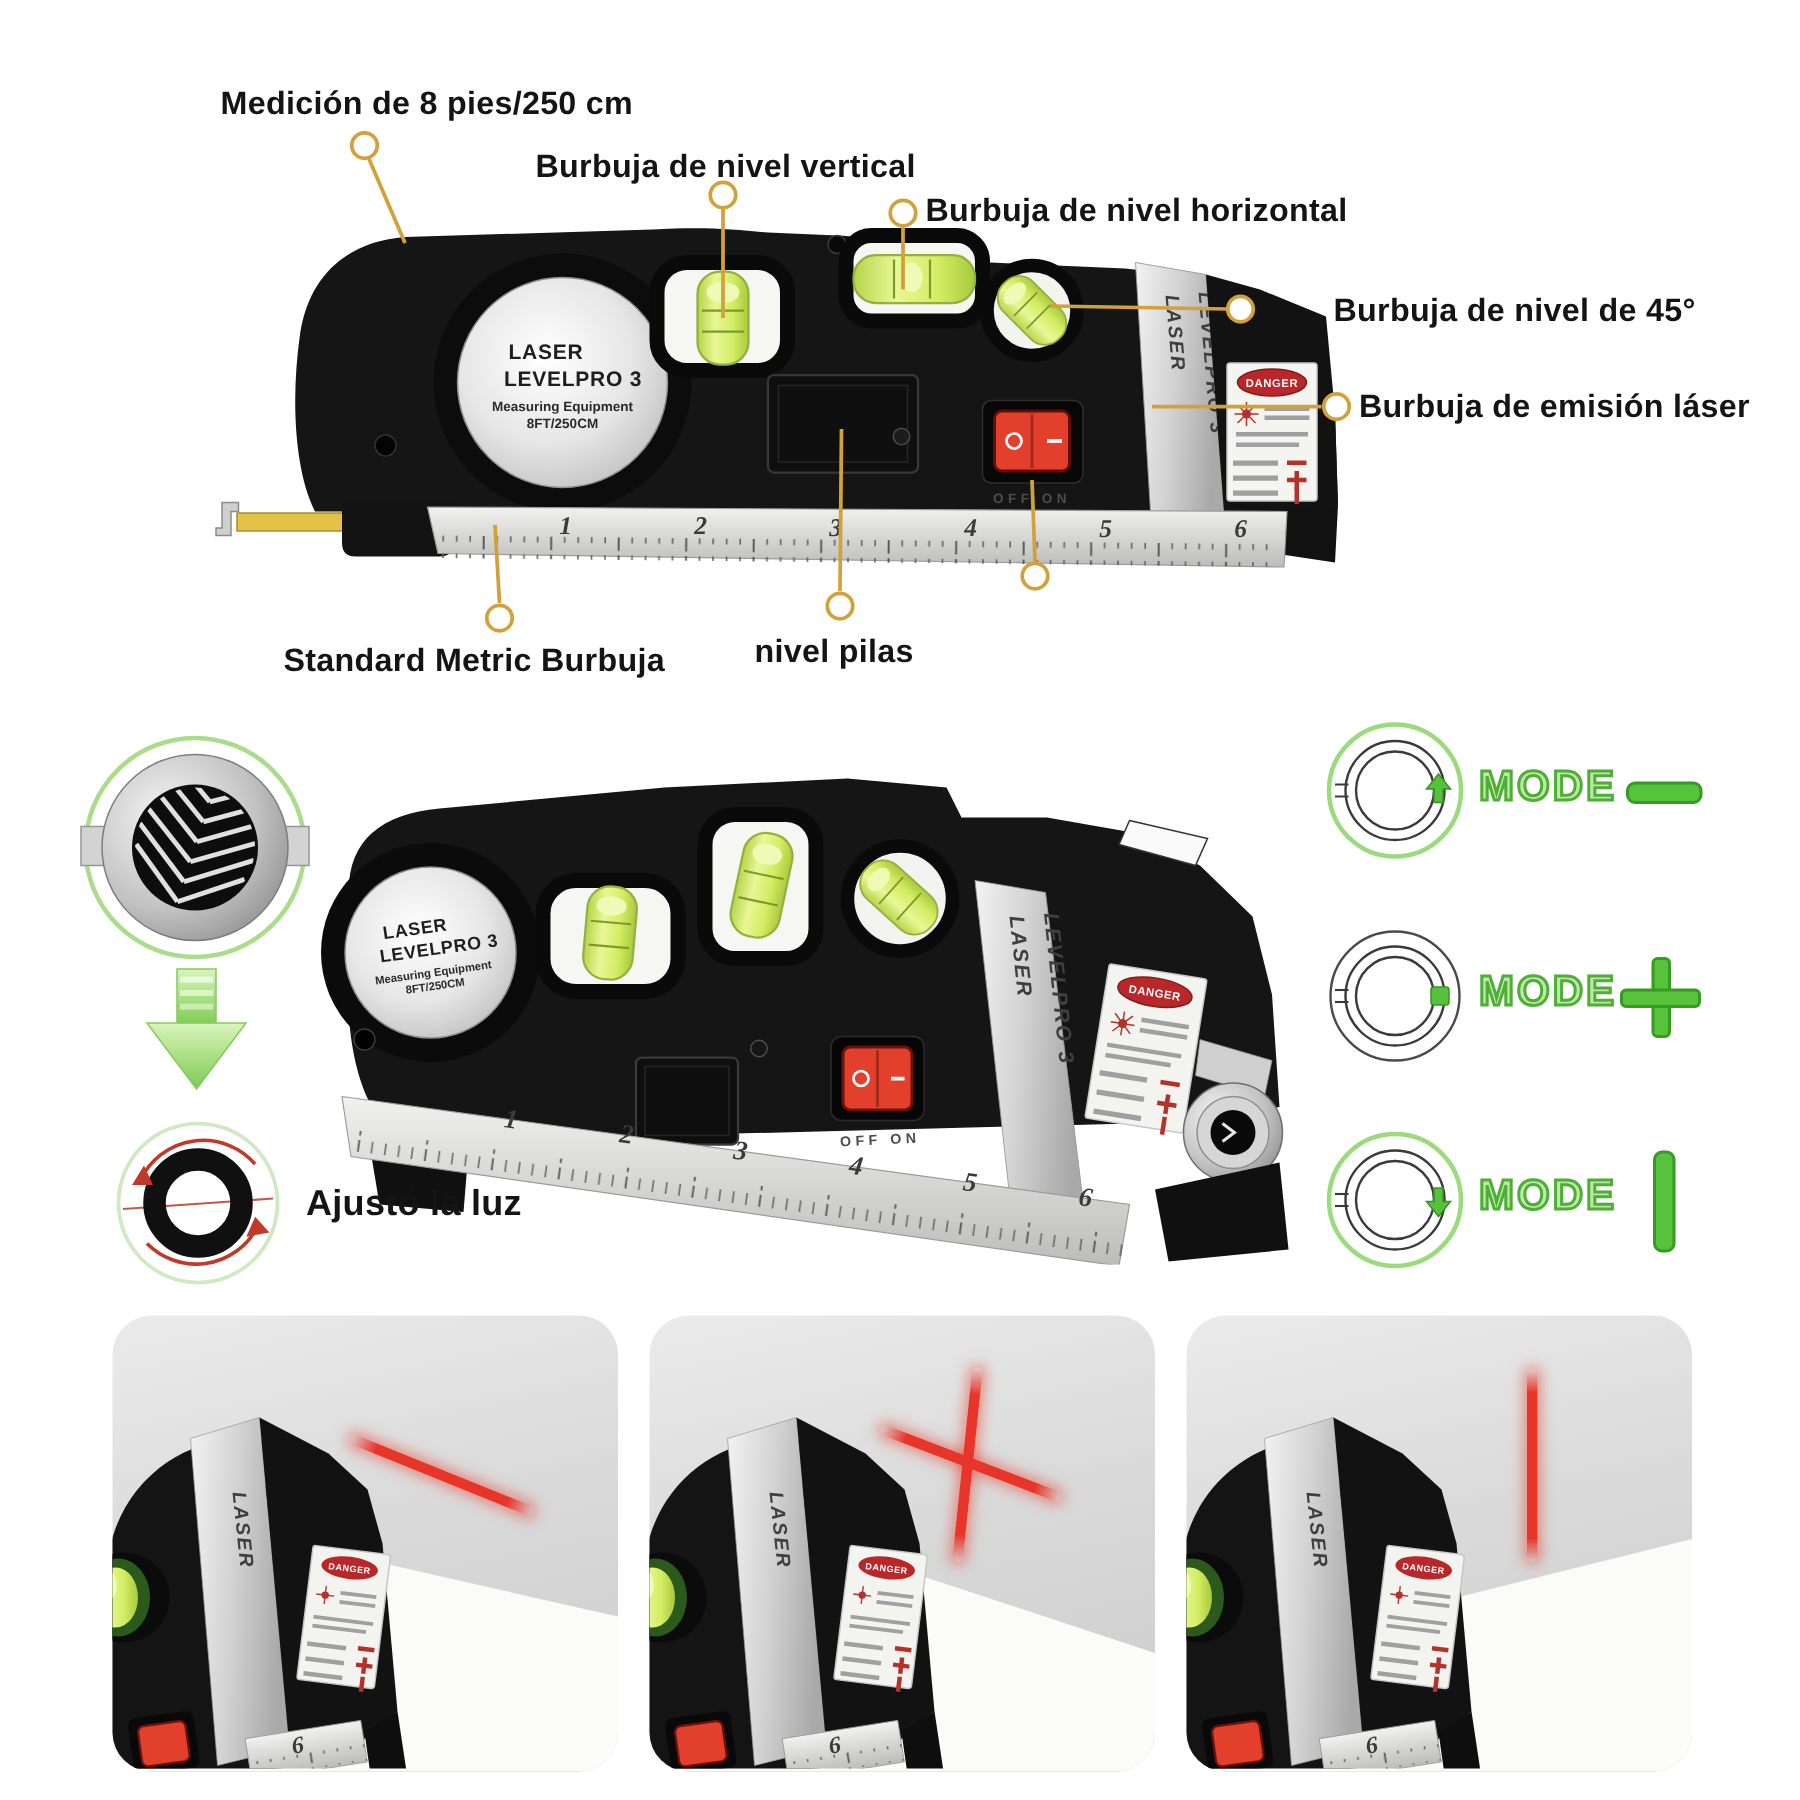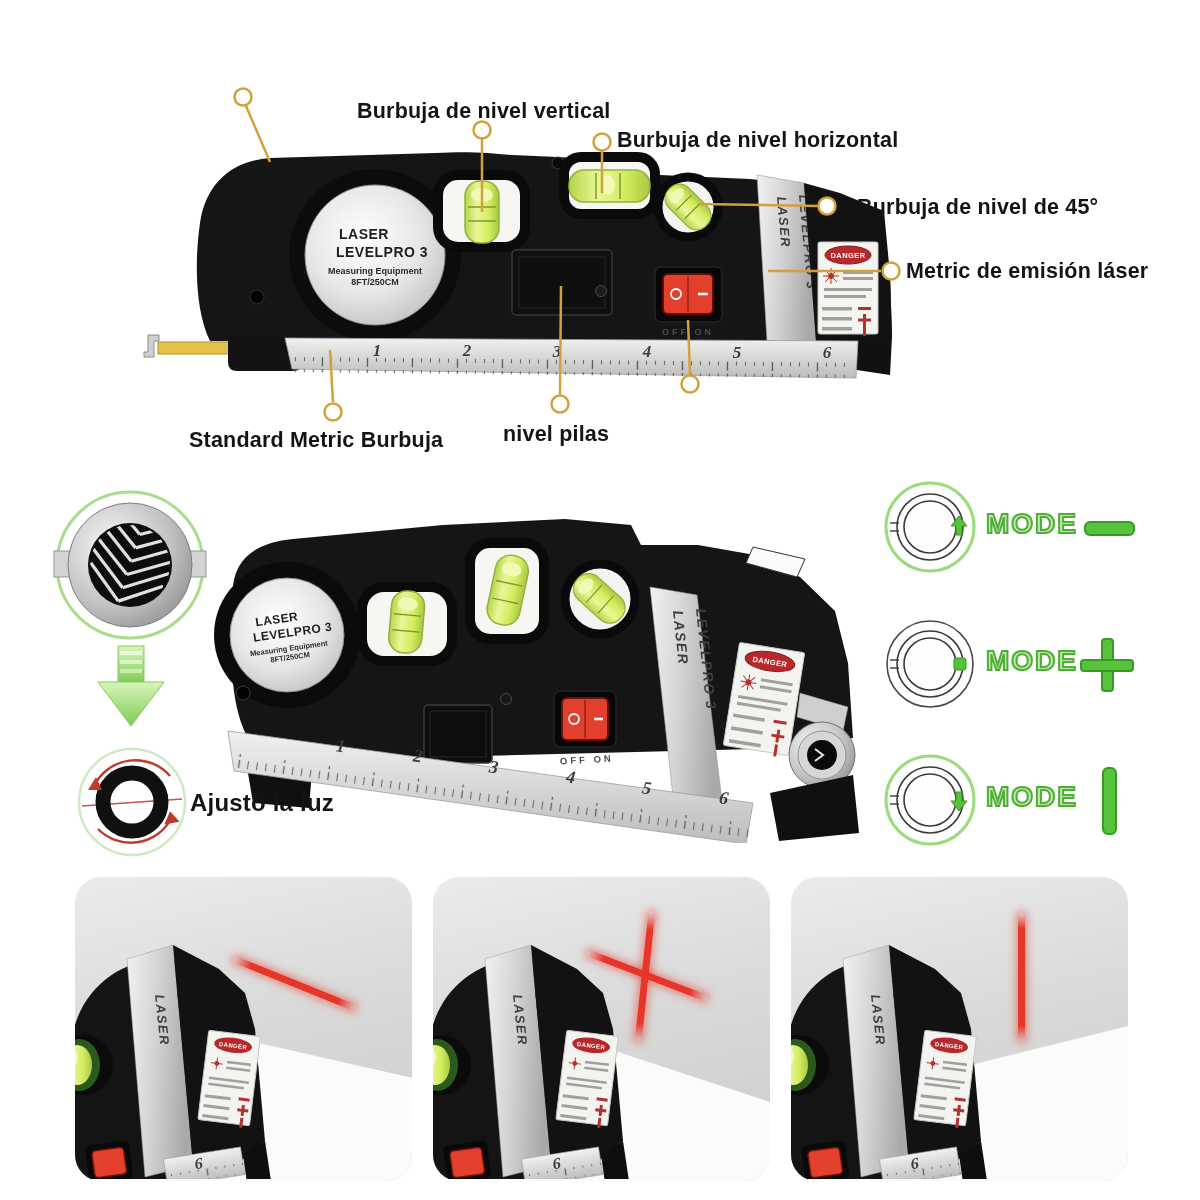--- a/index.html
+++ b/index.html
@@ -213,24 +213,25 @@
         <circle cx="482" cy="130" r="8.5"></circle>
       <circle cx="602" cy="142" r="8.5"></circle>
         <circle cx="827" cy="206" r="8.5"></circle>
       <circle cx="891" cy="271" r="8.5"></circle>
         <circle cx="690" cy="384" r="8.5"></circle>
       <circle cx="560" cy="404" r="8.5"></circle>
         <circle cx="333" cy="412" r="8.5"></circle>
     </g>
   </svg>
 
+  <div class="callout" style="left:147px;top:57px">Medición de 8 pies/250 cm</div>
   <div class="callout" style="left:357px;top:99px">Burbuja de nivel vertical</div>
   <div class="callout" style="left:617px;top:128px">Burbuja de nivel horizontal</div>
-  <div class="callout" style="left:857px;top:195px">Burbuja de nivel de 45°</div>
-  <div class="callout" style="left:906px;top:259px">Metric de emisión láser</div>
+  <div class="callout" style="left:889px;top:195px">Burbuja de nivel de 45°</div>
+  <div class="callout" style="left:906px;top:259px">Burbuja de emisión láser</div>
   <div class="callout" style="left:503px;top:422px">nivel pilas</div>
   <div class="callout" style="left:189px;top:428px">Standard Metric Burbuja</div>
 
   <svg class="devsvg" style="left:52px;top:487px" width="156" height="156" viewBox="0 0 156 156">
     <circle cx="78" cy="78" r="73" fill="#fff" stroke="#a9dd8c" stroke-width="3"></circle>
     <rect x="2" y="64" width="16" height="26" fill="#d3d3d3" stroke="#969696"></rect>
     <rect x="138" y="64" width="16" height="26" fill="#d3d3d3" stroke="#969696"></rect>
     <circle cx="78" cy="78" r="62" fill="url(#gradMetal)" stroke="#7d7d7d"></circle>
     <circle cx="78" cy="78" r="42" fill="#0d0d0d"></circle>
     <g clip-path="url(#clipMag)" transform="rotate(18 78 78)" stroke="#e0e0e0" stroke-width="3.2">
@@ -262,21 +263,21 @@
     <line x1="8" y1="62" x2="108" y2="55" stroke="#c2564a" stroke-width="1.4"></line>
     <circle cx="58" cy="58" r="29" fill="none" stroke="#101010" stroke-width="15"></circle>
     <g stroke="#c0392b" stroke-width="2.4" fill="none">
       <path d="M20,42 A 46 46 0 0 1 96,32"></path>
       <path d="M97,75 A 46 46 0 0 1 24,85"></path>
     </g>
     <polygon points="22,33 14,46 28,46" fill="#c0392b"></polygon>
     <polygon points="94,84 104,72 90,70" fill="#c0392b" transform="rotate(40 97 77)"></polygon>
   </svg>
 
-  <div class="callout big" style="left:190px;top:789px">Ajustó la luz</div>
+  <div class="callout big" style="left:204px;top:789px">Ajustó la luz</div>
 
   <svg class="devsvg" style="left:193px;top:503px" width="690" height="340" viewBox="0 0 690 340">
     <path d="M40,100 C36,60 58,40 100,36 L250,22 L372,16 L438,22 L448,42 L505,42 L562,52 L607,74 L642,108 L655,160 L660,235 L600,245 L90,258 C58,258 44,220 40,180 Z" fill="#151515"></path>
     <polygon points="560,44 612,56 604,74 553,60" fill="#fafafa" stroke="#333"></polygon>
     <polygon points="52,252 120,256 116,305 60,300" fill="#101010"></polygon>
 
     <g>
       <circle cx="94" cy="132" r="73" fill="#0b0b0b"></circle>
       <circle cx="94" cy="132" r="57" fill="url(#gradSilver)" stroke="#8f8f8f"></circle>
       <g transform="rotate(-8 94 132)">

